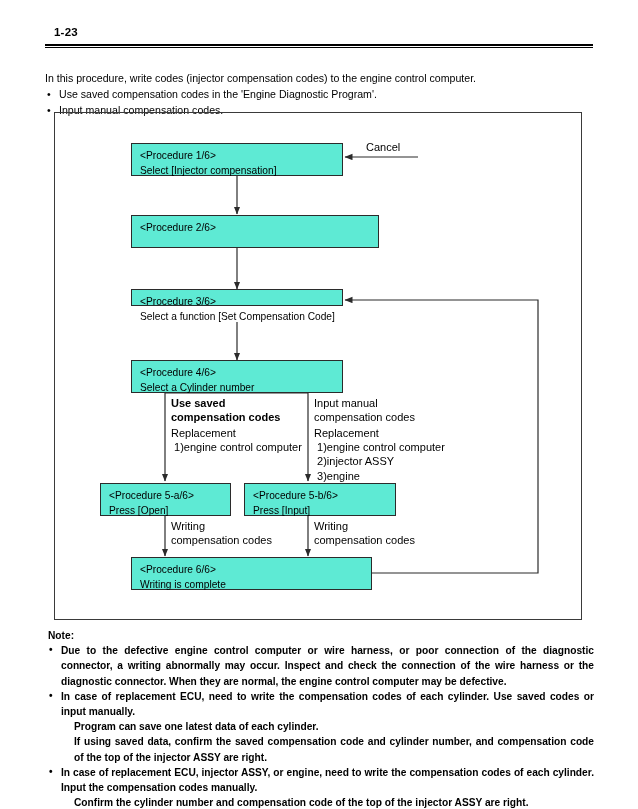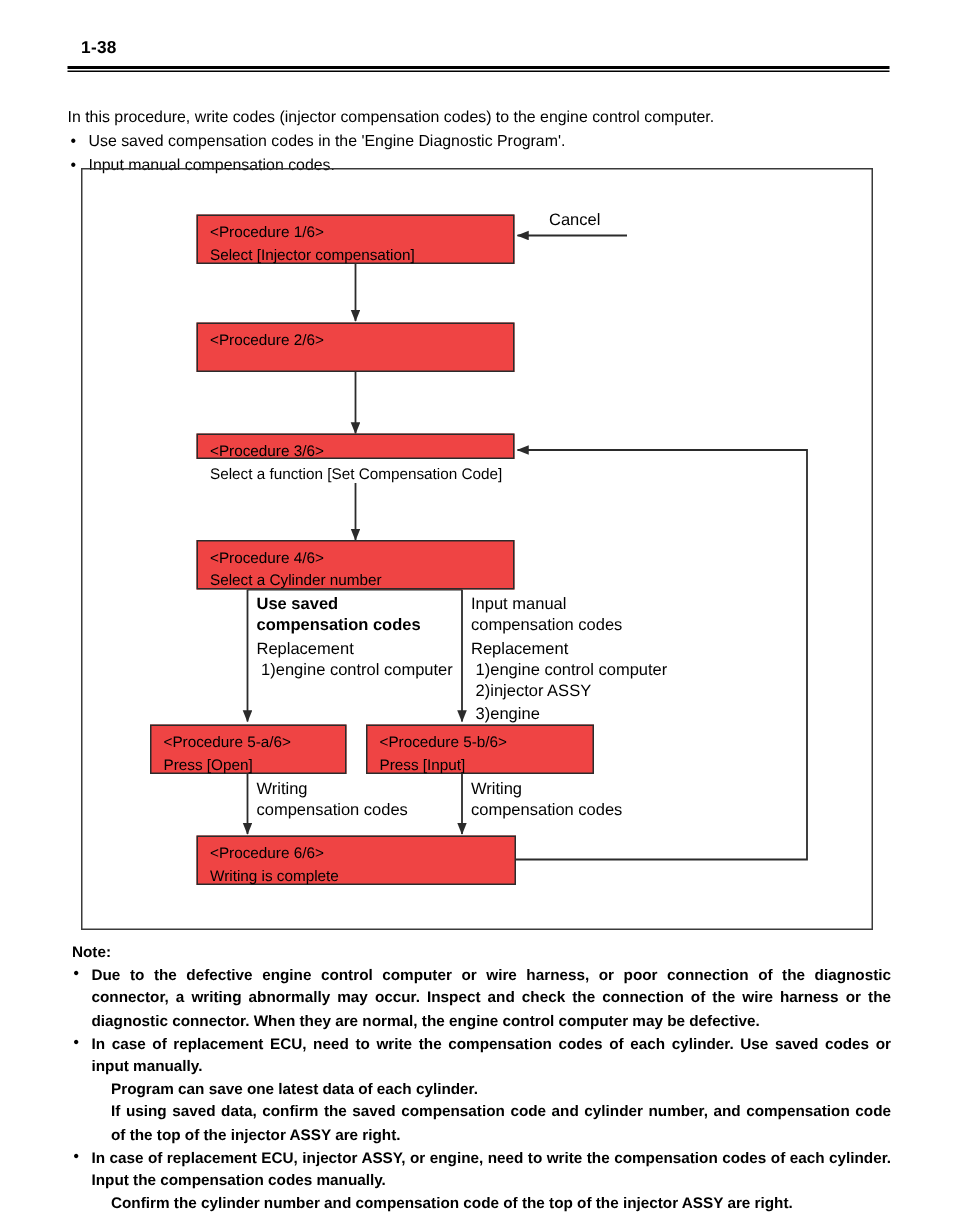--- a/index.html
+++ b/index.html
@@ -83,21 +83,21 @@
     width: 638px;
     height: 809px;
     pointer-events: none;
   }
 
   
   .pbox {
     position: absolute;
     border: 1.2px solid #2b2b2b;
     box-sizing: border-box;
-    background: #ef4444;
+    background: #5eead4;
     font-size: 10.2px;
     line-height: 14.5px;
     padding: 5px 0 0 8px;
   }
   .pbox .ln { display: block; white-space: nowrap; }
 
   
   .lbl {
     position: absolute;
     font-size: 11px;
@@ -130,21 +130,21 @@
     padding-left: 13px;
     text-align: justify;
   }
   .note-item p, .note-sub p { margin: 0; }
 </style>
 </head>
 <body>
 
 <div class="page">
 
-  <div class="page-num">1-38</div>
+  <div class="page-num">1-23</div>
   <div class="header-rule"></div>
 
 
   <div class="intro">
     <div>In this procedure, write codes (injector compensation codes) to the engine control computer.</div>
     <div class="bullet-row">
       <span class="dot">•</span>
       <span>Use saved compensation codes in the 'Engine Diagnostic Program'.</span>
     </div>
     <div class="bullet-row">
@@ -181,21 +181,21 @@
 
       <path d="M344,573 L538,573 L538,300 L345,300" marker-end="url(#ah)"></path>
     </g>
   </svg>
 
   <div class="pbox" style="left:131px; top:143px; width:212px; height:33px;">
     <span class="ln">&lt;Procedure 1/6&gt;</span>
     <span class="ln">Select [Injector compensation]</span>
   </div>
 
-  <div class="pbox" style="left:131px; top:215px; width:212px; height:33px;">
+  <div class="pbox" style="left:131px; top:215px; width:248px; height:33px;">
     <span class="ln">&lt;Procedure 2/6&gt;</span>
     <span class="ln"></span>
   </div>
 
   <div class="pbox" style="left:131px; top:289px; width:212px; height:17px;">
     <span class="ln">&lt;Procedure 3/6&gt;</span>
     <span class="ln">Select a function [Set Compensation Code]</span>
   </div>
 
   <div class="pbox" style="left:131px; top:360px; width:212px; height:33px;">
@@ -206,21 +206,21 @@
   <div class="pbox" style="left:100px; top:483px; width:131px; height:33px;">
     <span class="ln">&lt;Procedure 5-a/6&gt;</span>
     <span class="ln">Press [Open]</span>
   </div>
 
   <div class="pbox" style="left:244px; top:483px; width:152px; height:33px;">
     <span class="ln">&lt;Procedure 5-b/6&gt;</span>
     <span class="ln">Press [Input]</span>
   </div>
 
-  <div class="pbox" style="left:131px; top:557px; width:213px; height:33px;">
+  <div class="pbox" style="left:131px; top:557px; width:241px; height:33px;">
     <span class="ln">&lt;Procedure 6/6&gt;</span>
     <span class="ln">Writing is complete</span>
   </div>
 
   <div class="lbl" style="left:366px; top:140px;">Cancel</div>
 
   <div class="lbl" style="left:171px; top:396px;font-weight:bold;">Use saved
 compensation codes</div>
   <div class="lbl" style="left:171px; top:426px;">Replacement
  1)engine control computer</div>

